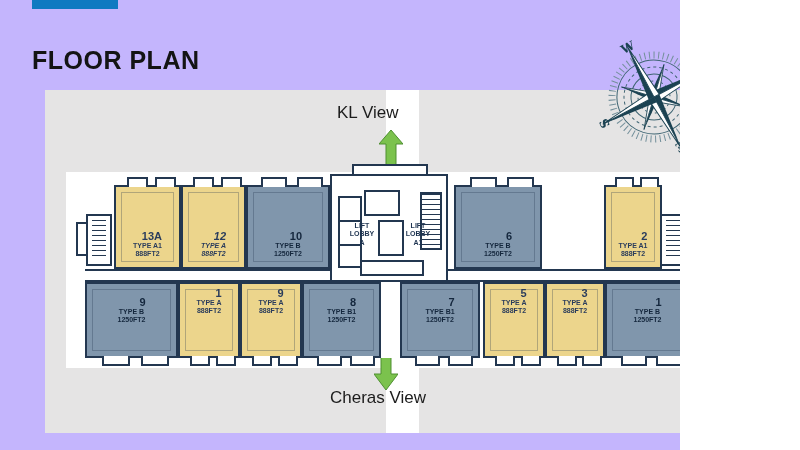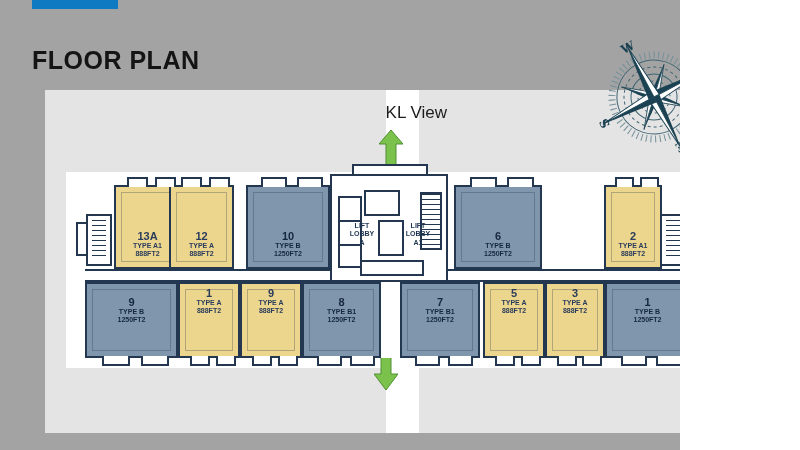--- a/index.html
+++ b/index.html
@@ -1,48 +1,48 @@
 <!DOCTYPE html>
 <html style="--accent: #0f7ac1; --backdrop: #e5e4e4; --wall: #233750; --fillA: #ecd58c; --fillB: #8096ac;"><head>
 <meta charset="utf-8">
 <style>
   html,body{margin:0;padding:0;background:#fff;}
-  #stage{position:relative;width:680px;height:450px;background:#a3a3a3;overflow:hidden;
+  #stage{position:relative;width:680px;height:450px;background:#c4b5fd;overflow:hidden;
          font-family:"Liberation Sans",sans-serif;}
   .abs{position:absolute;}
 
   
   #accent-bar{left:32px;top:0;width:86px;height:9px;background:var(--accent,#0f7ac1);}
   #page-title{left:32px;top:46px;font-size:25px;font-weight:bold;color:#141414;letter-spacing:.5px;}
 
   
   #backdrop{left:45px;top:90px;width:711px;height:343px;background:var(--backdrop,#e5e4e4);}
   #view-corridor-vertical{left:386px;top:90px;width:33px;height:343px;background:#fff;}
   #plan-band{left:66px;top:172px;width:646px;height:196px;background:#fff;}
 
   
-  .view-label{font-size:17px;color:#1c1c1c;text-align:right;}
+  .view-label{font-size:17px;color:#1c1c1c;text-align:left;}
   #kl-view{left:337px;top:103px;width:110px;}
   #cheras-view{left:330px;top:388px;width:130px;}
   .green-arrow{position:absolute;}
 
   
   .unit{position:absolute;box-sizing:border-box;border:2px solid var(--wall,#233750);
         display:flex;justify-content:center;}
   .unit::after{content:"";position:absolute;inset:5px;border:1px solid rgba(35,55,80,.30);pointer-events:none;}
   .cat-A{background:var(--fillA,#ecd58c);}
   .cat-B{background:var(--fillB,#8096ac);}
   .row-top{align-items:flex-end;}
   .row-bottom{align-items:flex-start;}
   .ulabel{text-align:center;line-height:1.12;position:relative;z-index:2;}
   .row-top .ulabel{margin-bottom:9px;}
   .row-bottom .ulabel{margin-top:3px;}
   .cat-A .ulabel{color:#2a3c5c;}
   .cat-B .ulabel{color:#14273d;margin-top:12px;}
-  .ulabel .num{font-size:11px;font-weight:bold;}
+  .ulabel .num{font-size:11px;font-weight:bold;text-align:right;}
   .ulabel .typ,.ulabel .siz{font-size:7px;font-weight:bold;}
   .bump{position:absolute;background:#fff;border:2px solid var(--wall,#233750);height:8px;z-index:1;}
   .bump.b-top{top:-10px;border-bottom:none;}
   .bump.b-bot{bottom:-10px;border-top:none;}
 
   #corridor{left:85px;top:269px;width:605px;height:13px;background:#fff;
             border-top:2px solid var(--wall,#233750);border-bottom:2px solid var(--wall,#233750);box-sizing:border-box;}
   #cheras-gap{left:381px;top:282px;width:19px;height:76px;background:#fff;}
 
   
@@ -138,20 +138,21 @@
   </svg>
 
   <div class="abs view-label" id="kl-view">KL View</div>
   <svg class="green-arrow" style="left:379px;top:130px" width="24" height="36">
     <polygon points="12,0 24,14 17,14 17,36 7,36 7,14 0,14" fill="#7bc24d" stroke="#4e8f31" stroke-width="1"></polygon>
   </svg>
 
   <svg class="green-arrow" style="left:374px;top:350px" width="24" height="40">
     <polygon points="12,40 0,24 7,24 7,0 17,0 17,24 24,24" fill="#7bc24d" stroke="#4e8f31" stroke-width="1"></polygon>
   </svg>
+  <div class="abs view-label" id="cheras-view">Cheras View</div>
 
   <div class="abs" id="corridor"></div>
   <div class="abs" id="cheras-gap"></div>
 
   <div class="abs" id="lobby-crown"></div>
   <div class="abs" id="lift-lobby">
     <div class="core-rect" id="lift-bank">
       <div class="lift-cell"></div>
       <div class="lift-cell"></div>
       <div class="lift-cell"></div>
@@ -180,21 +181,21 @@
   <div class="abs" id="units-layer" style="left:0;top:0;width:800px;height:450px;">
       <div class="unit cat-A row-top" style="left: 114px; top: 185px; width: 67px; height: 84px;">
         <div class="bump b-top" style="left: 11px; width: 17px;"></div>
         <div class="bump b-top" style="left: 39px; width: 17px;"></div>
         <div class="ulabel">
           <div class="num">13A</div>
           <div class="typ">TYPE A1</div>
           <div class="siz">888FT2</div>
         </div>
       </div>
-      <div class="unit cat-A row-top" style="left: 169px; top: 185px; width: 65px; height: 84px;">
+      <div class="unit cat-A row-top" style="left: 181px; top: 185px; width: 65px; height: 84px; font-style: italic;">
         <div class="bump b-top" style="left: 10px; width: 17px;"></div>
         <div class="bump b-top" style="left: 38px; width: 17px;"></div>
         <div class="ulabel">
           <div class="num">12</div>
           <div class="typ">TYPE A</div>
           <div class="siz">888FT2</div>
         </div>
       </div>
       <div class="unit cat-B row-top" style="left: 246px; top: 185px; width: 84px; height: 84px;">
         <div class="bump b-top" style="left: 13px; width: 22px;"></div>

